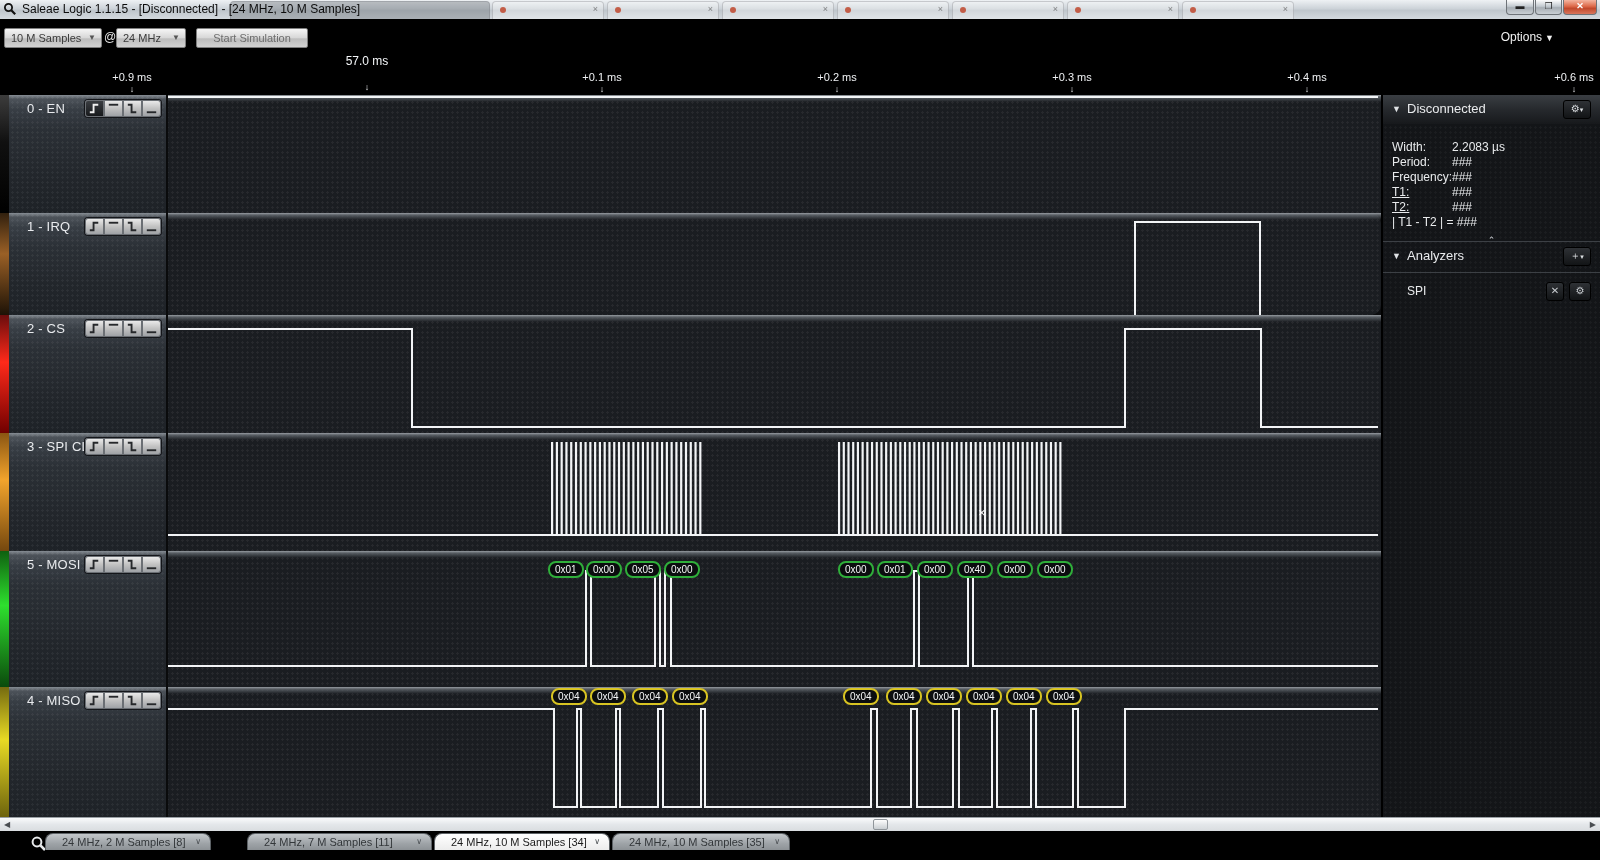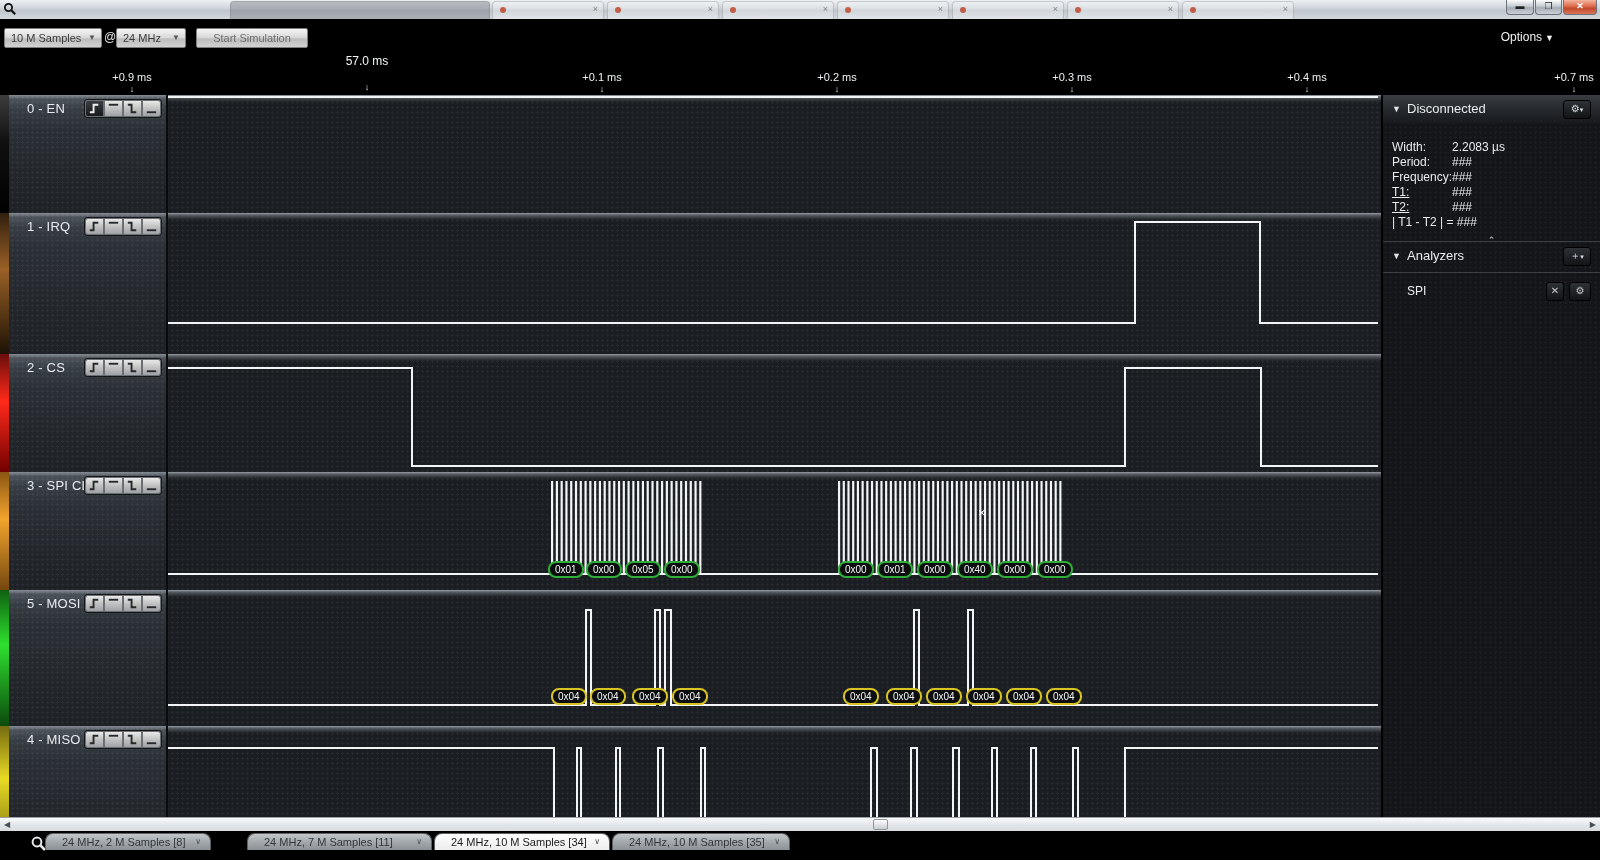--- a/index.html
+++ b/index.html
@@ -130,20 +130,21 @@
         <span class="dot"></span>
         <span class="gx">×</span>
       </div>
     </div>
   <span id="app-icon">
     <svg width="14" height="14" viewBox="0 0 14 14">
         <circle cx="5.5" cy="5.5" r="3.6" fill="none" stroke="#111" stroke-width="1.8"></circle>
         <line x1="8.3" y1="8.3" x2="12.2" y2="12.2" stroke="#111" stroke-width="2.2"></line>
       </svg>
   </span>
+  <span id="title-text">Saleae Logic 1.1.15 - [Disconnected] - [24 MHz, 10 M Samples]</span>
   <div id="winbtns">
     <span class="winbtn min">▬</span>
     <span class="winbtn max">❐</span>
     <span class="winbtn close">✕</span>
   </div>
 </div>
 
 <div id="topbar">
   <div class="dd" style="left:4px;width:98px;">
     <span>10 M Samples</span><span class="caret">▼</span>
@@ -162,21 +163,21 @@
       <span class="tl-label" style="left: 132px; top: 52px;">+0.9 ms</span>
       <span class="tl-arrow" style="left: 132px; top: 65px;">↓</span>
       <span class="tl-label" style="left: 602px; top: 52px;">+0.1 ms</span>
       <span class="tl-arrow" style="left: 602px; top: 65px;">↓</span>
       <span class="tl-label" style="left: 837px; top: 52px;">+0.2 ms</span>
       <span class="tl-arrow" style="left: 837px; top: 65px;">↓</span>
       <span class="tl-label" style="left: 1072px; top: 52px;">+0.3 ms</span>
       <span class="tl-arrow" style="left: 1072px; top: 65px;">↓</span>
       <span class="tl-label" style="left: 1307px; top: 52px;">+0.4 ms</span>
       <span class="tl-arrow" style="left: 1307px; top: 65px;">↓</span>
-      <span class="tl-label" style="left: 1574px; top: 52px;">+0.7 ms</span>
+      <span class="tl-label" style="left: 1574px; top: 52px;">+0.6 ms</span>
       <span class="tl-arrow" style="left: 1574px; top: 65px;">↓</span>
     </div>
 </div>
 
 <div id="main">
   <div id="channels">
       <div class="ch-row" style="height: 118px;">
         <div class="ch-bevel"></div>
         <svg class="wave-svg" width="1213" height="118">
           <path d="M0 2 L1210 2" fill="none" stroke="#f2f4f6" stroke-width="1.6" shape-rendering="crispEdges"></path>
@@ -202,21 +203,21 @@
               </svg>
             </div>
             <div class="trig-btn">
               <svg width="15" height="15" viewBox="0 0 16 16">
                 <path d="M3 12 h10" fill="none" stroke="#26282b" stroke-width="2"></path>
               </svg>
             </div>
           </div>
         </div>
       </div>
-      <div class="ch-row" style="height: 141px;">
+      <div class="ch-row" style="height: 102px; border-radius: 10px;">
         <div class="ch-bevel"></div>
         <svg class="wave-svg" width="1213" height="118">
           <path d="M0 110 L967 110 L967 9 L1092 9 L1092 110 L1210 110" fill="none" stroke="#f2f4f6" stroke-width="1.6" shape-rendering="crispEdges"></path>
         </svg>
         <div class="ch-label">
           <div class="tex"></div>
           <div class="stripe" style="background: linear-gradient(rgb(49, 32, 14) 0%, rgb(154, 96, 38) 40%, rgb(29, 18, 6) 100%);"></div>
           <span class="ch-name">1 - IRQ</span>
           <div class="trig-group">
             <div class="trig-btn">

